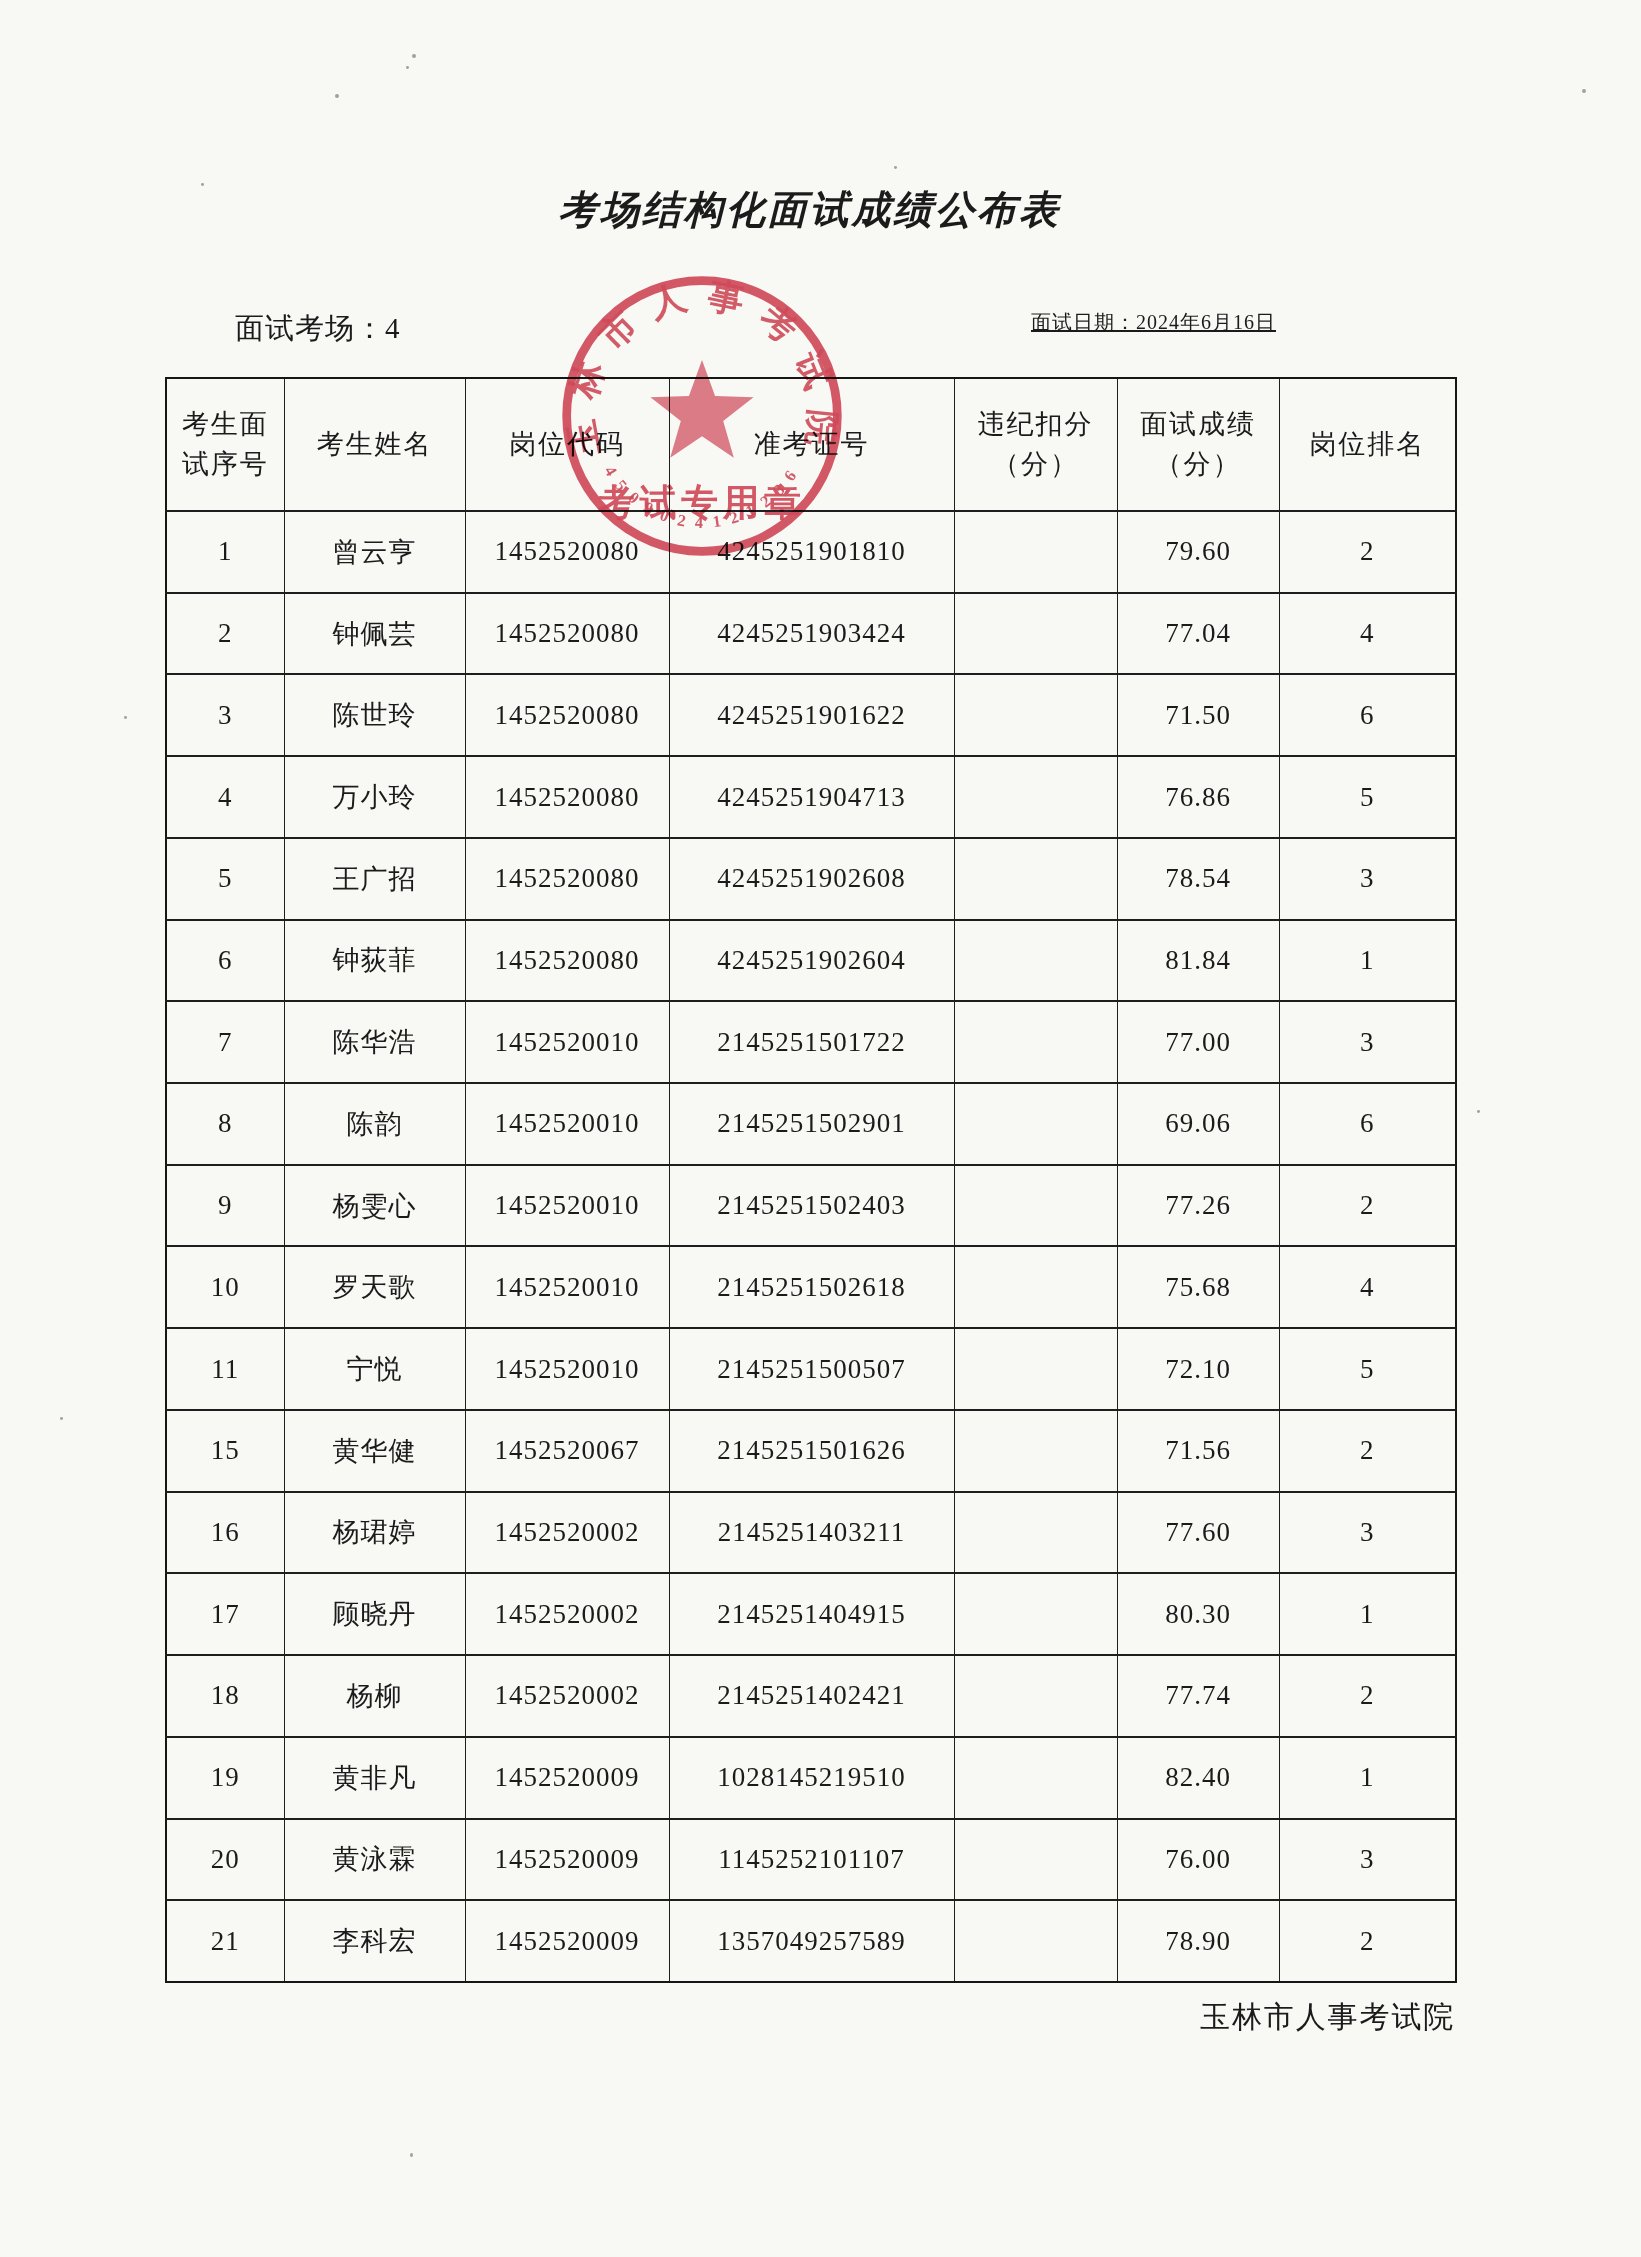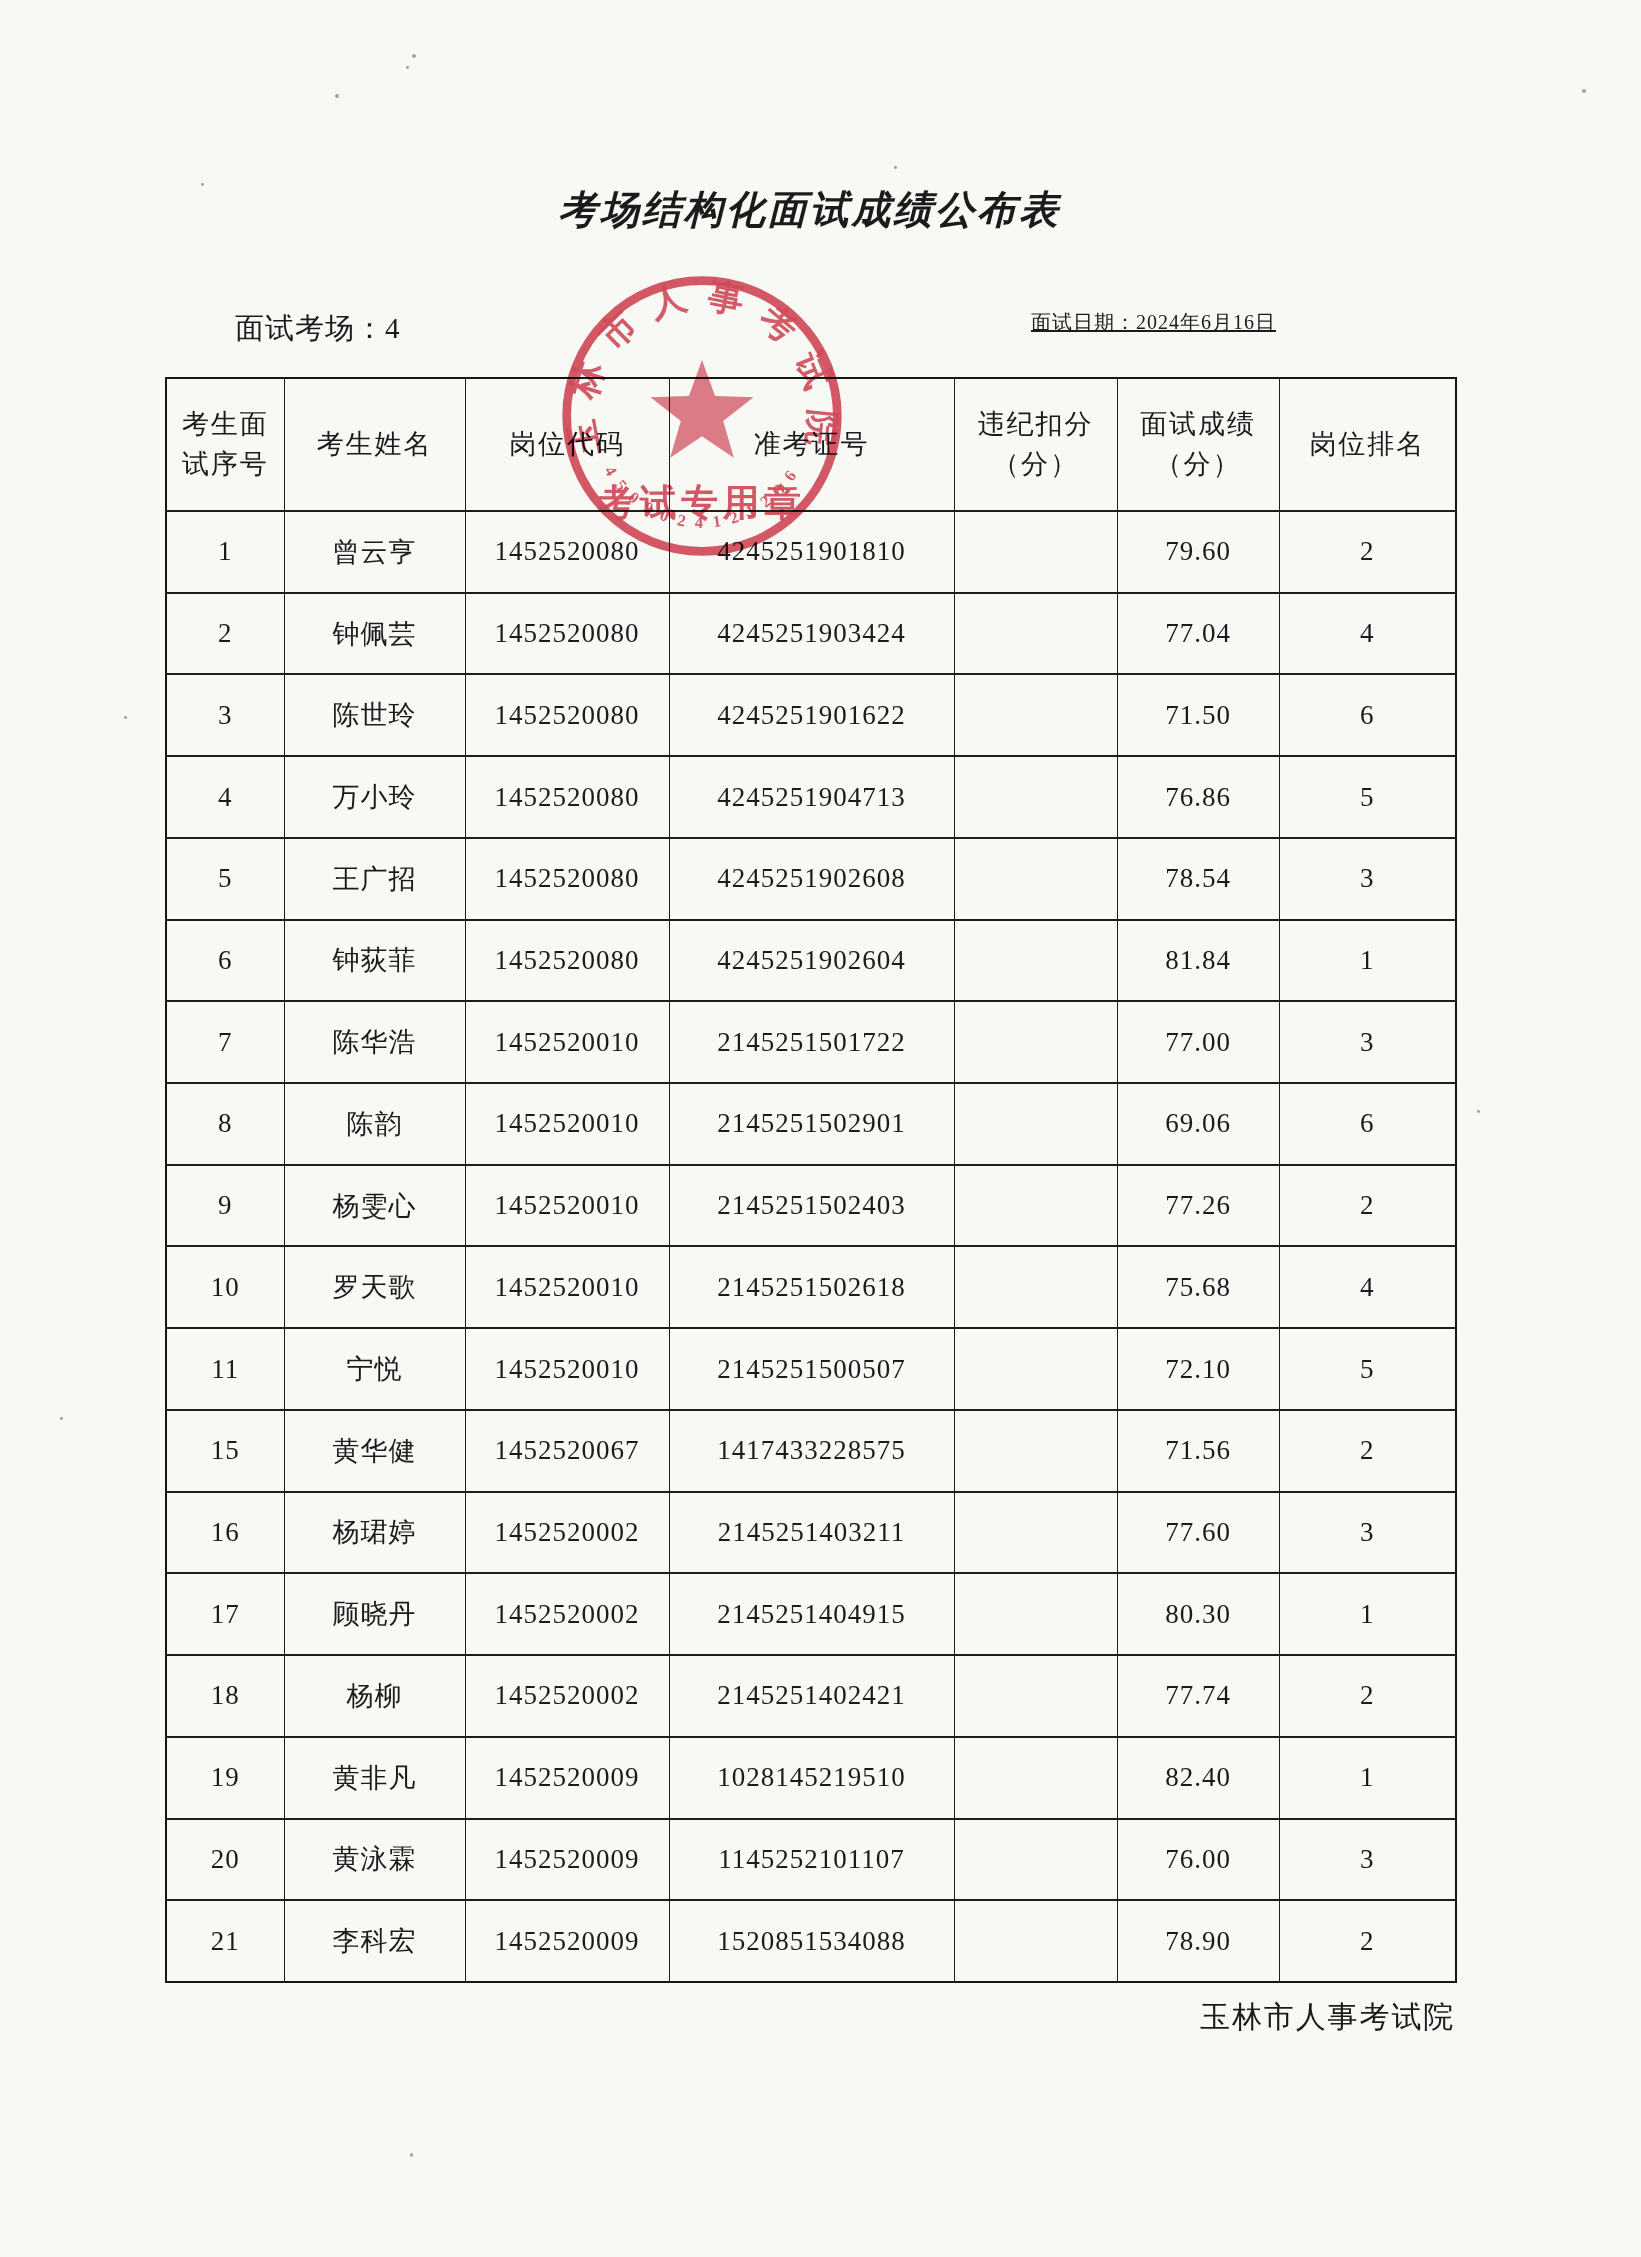--- a/index.html
+++ b/index.html
@@ -211,21 +211,21 @@
           <td>5</td>
         </tr>
 
 
 
 
         <tr>
           <td>15</td>
           <td>黄华健</td>
           <td>1452520067</td>
-          <td>1417433228575</td>
+          <td>2145251501626</td>
           <td></td>
           <td>71.56</td>
           <td>2</td>
         </tr>
 
         <tr>
           <td>16</td>
           <td>杨珺婷</td>
           <td>1452520002</td>
           <td>2145251403211</td>
@@ -271,21 +271,21 @@
           <td>1145252101107</td>
           <td></td>
           <td>76.00</td>
           <td>3</td>
         </tr>
 
         <tr>
           <td>21</td>
           <td>李科宏</td>
           <td>1452520009</td>
-          <td>1520851534088</td>
+          <td>1357049257589</td>
           <td></td>
           <td>78.90</td>
           <td>2</td>
         </tr>
       </tbody>
   </table>
 
   <div class="footer">玉林市人事考试院</div>
 
   <svg class="stamp" viewBox="0 0 300 300" xmlns="http://www.w3.org/2000/svg">

